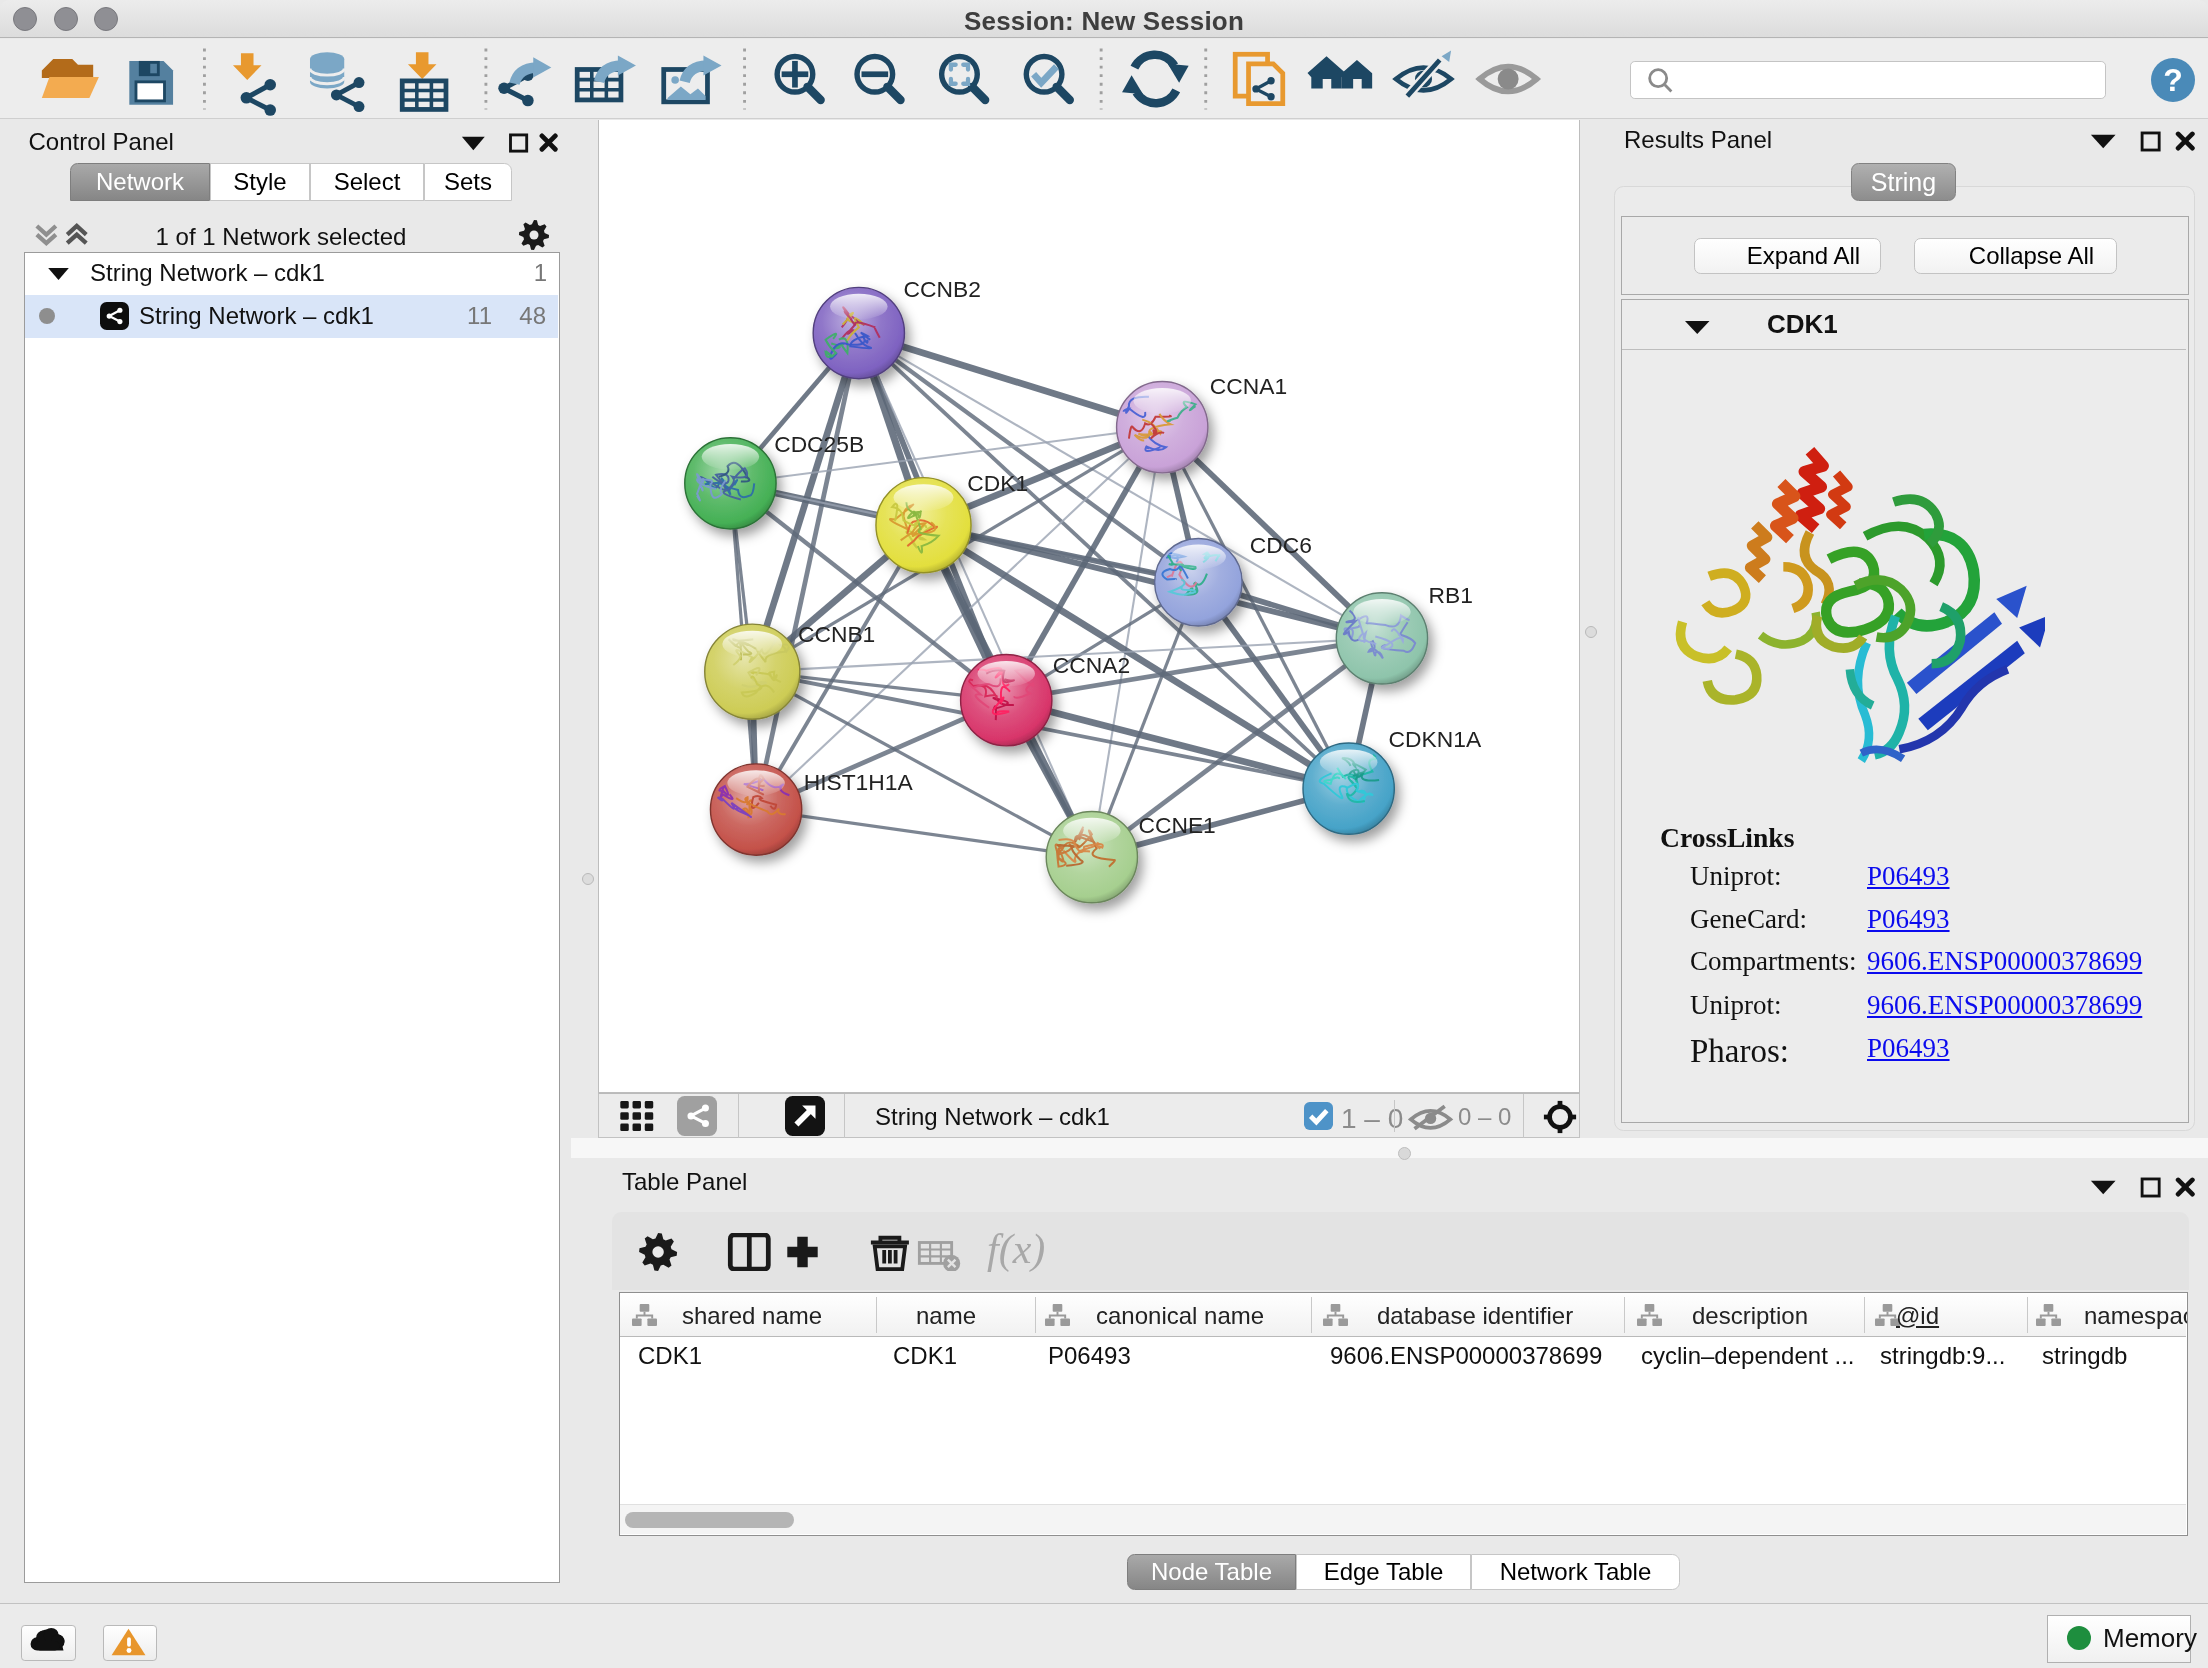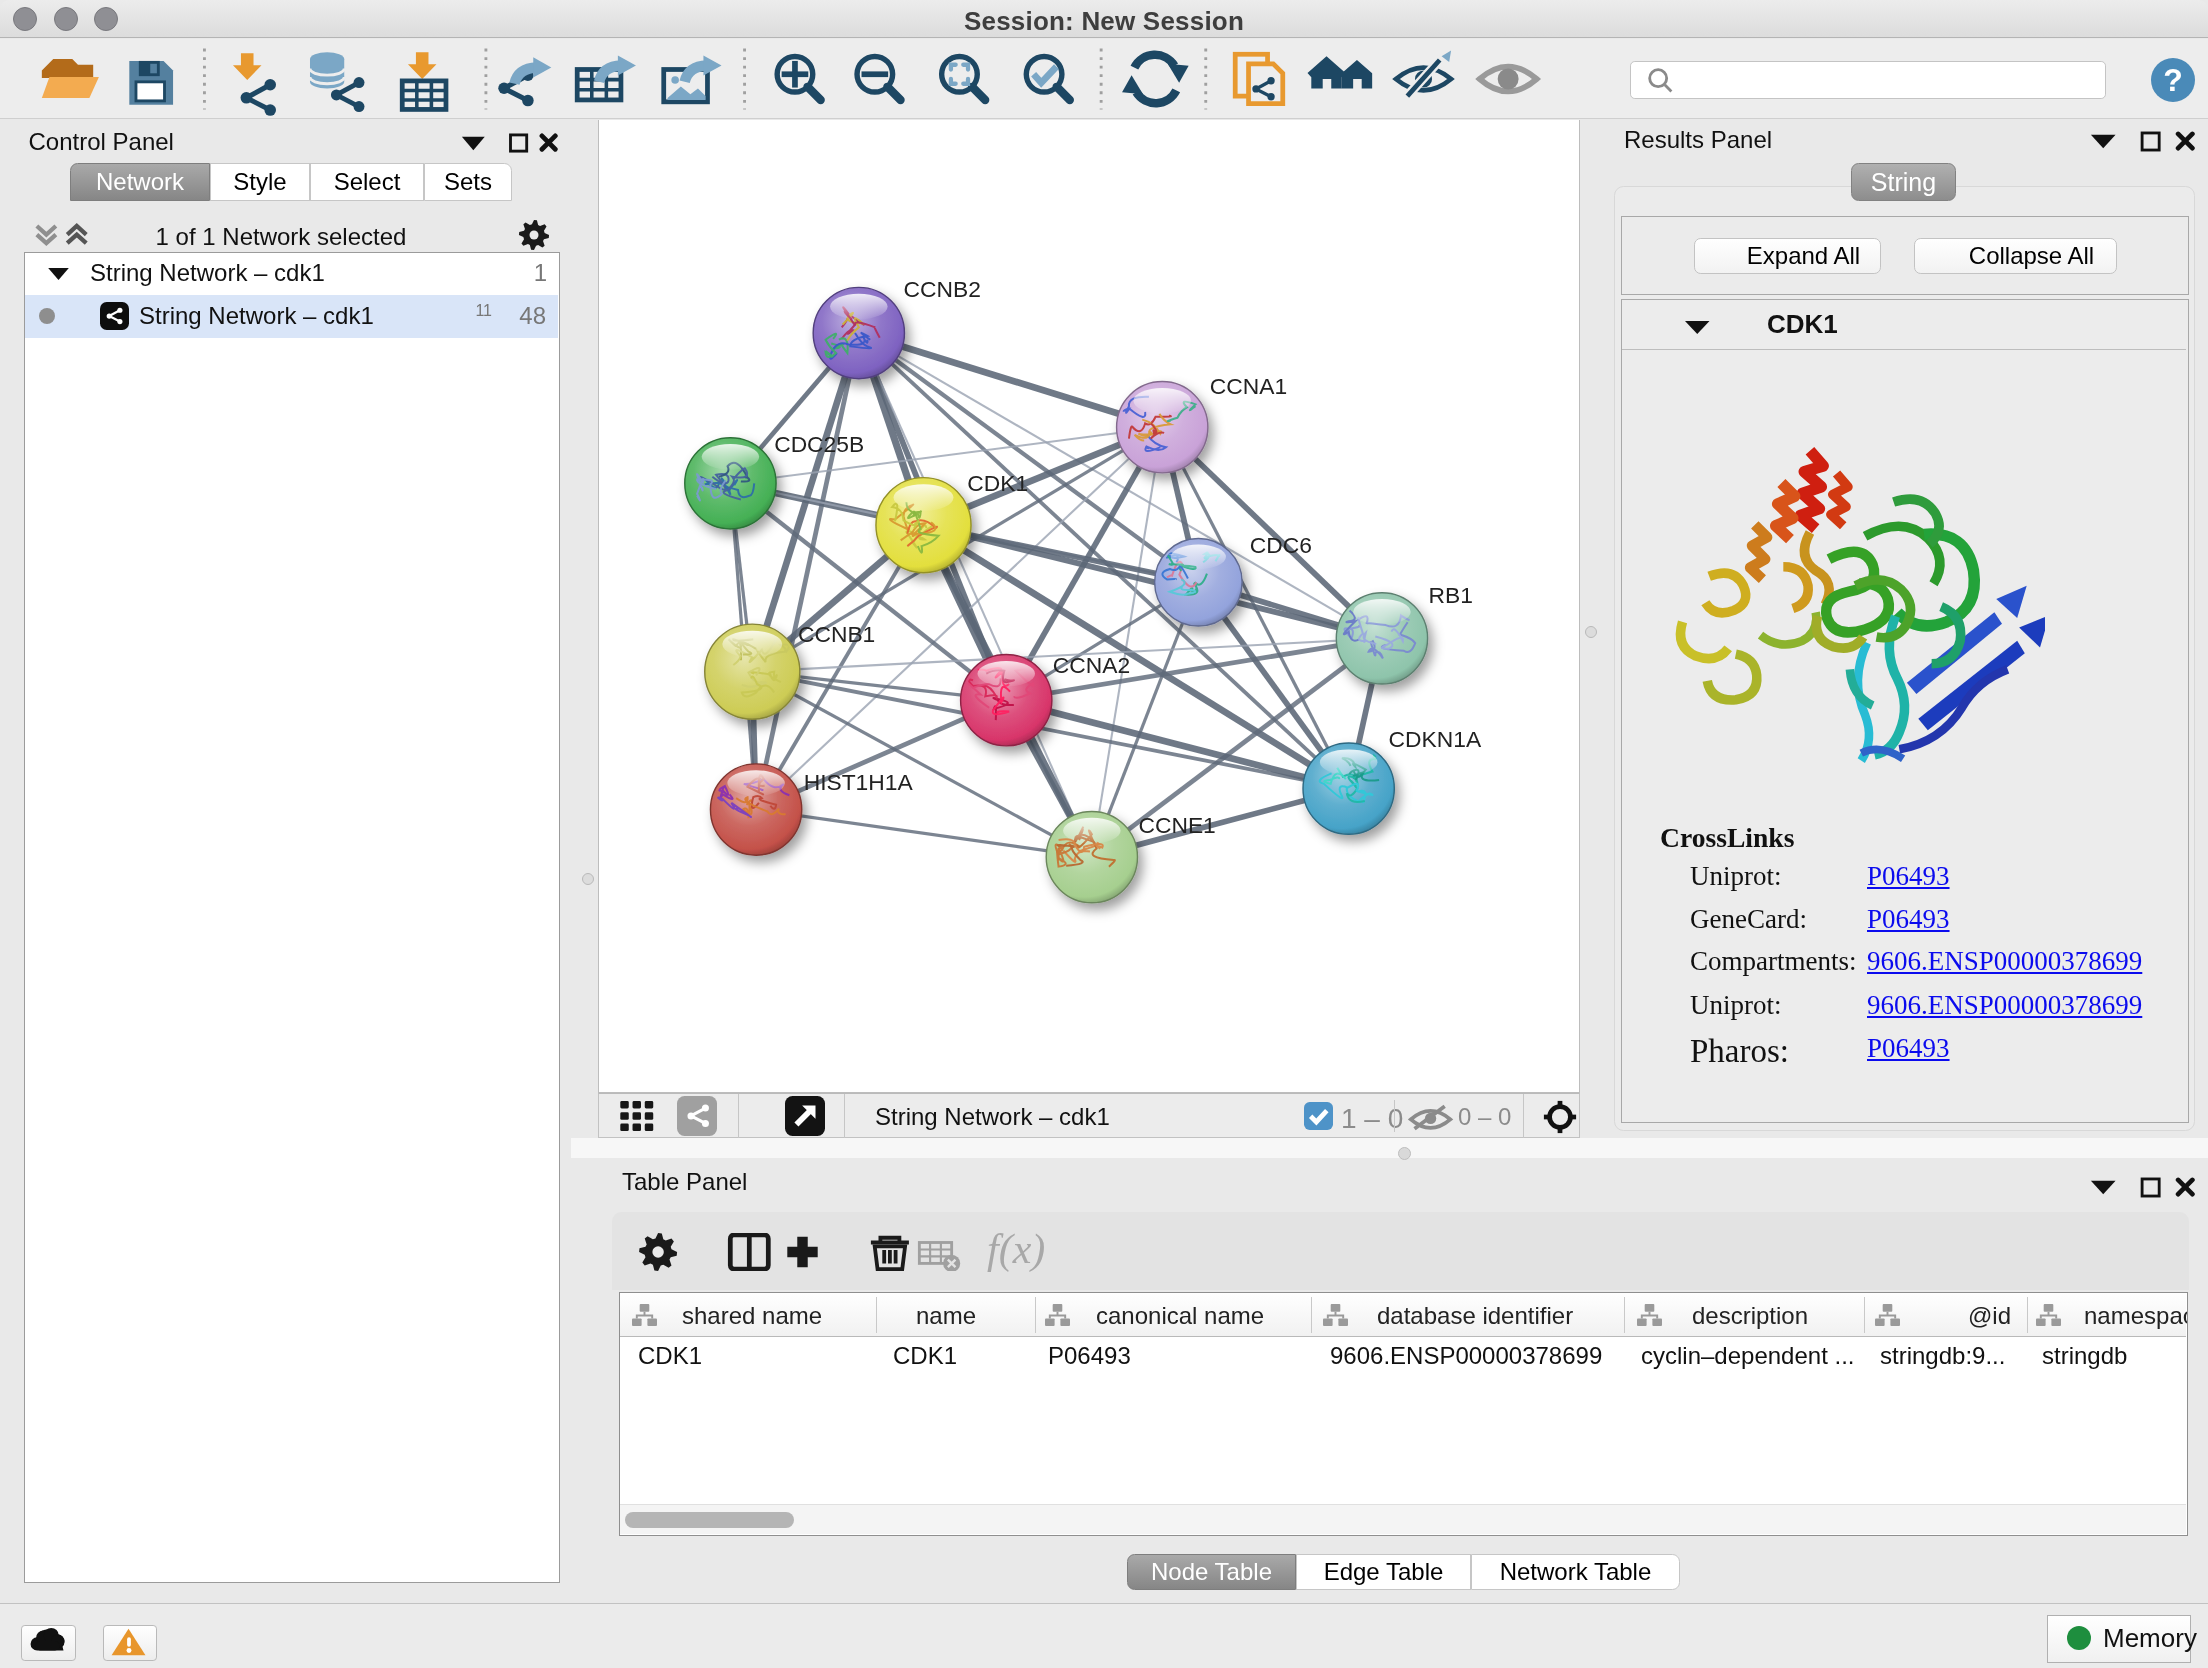--- a/index.html
+++ b/index.html
@@ -187,21 +187,21 @@
         <div class="abs" style="left:75px;top:6.7px;width:28.5px;height:28.5px;border-radius:6.7px;background:#0d0d0d;"><svg width="28.5" height="28.5" viewBox="0 0 30 30">
             <g stroke="#fff" stroke-width="2.4">
               <line x1="20.939999999999998" y1="8.72" x2="9.72" y2="14.84"></line>
               <line x1="9.72" y1="14.84" x2="20.939999999999998" y2="20.619999999999997"></line>
             </g>
             <circle cx="20.939999999999998" cy="8.72" r="2.72" fill="#fff" stroke="none"></circle>
             <circle cx="9.72" cy="14.84" r="2.72" fill="#fff" stroke="none"></circle>
             <circle cx="20.939999999999998" cy="20.619999999999997" r="2.72" fill="#fff" stroke="none"></circle>
           </svg></div>
         <div class="abs" style="left:114px;top:6.7px;font-size:24px;color:#111;">String Network – cdk1</div>
-        <div class="abs" style="left:418px;top:6.7px;width:49px;text-align:right;font-size:16px;color:#777;">11</div>
+        <div class="abs" style="left:418px;top:6.7px;width:49px;text-align:right;font-size:24px;color:#777;">11</div>
         <div class="abs" style="left:472px;top:6.7px;width:49px;text-align:right;font-size:24px;color:#777;">48</div>
       </div>
     </div>
   </div>
 <div class="abs" style="left:582px;top:873px;width:12.4px;height:12.4px;border-radius:50%;background:#dcdcdc;border:1px solid #b9b9b9;"></div>
 <div id="netcanvas" class="abs"></div>
 <svg class="abs" style="left:598px;top:120px" width="982" height="973" viewBox="0 0 1032 1023">
 <defs>
 <filter id="nsh" x="-40%" y="-40%" width="190%" height="190%">
 <feDropShadow dx="5" dy="7" stdDeviation="6" flood-color="#000" flood-opacity="0.38"></feDropShadow>
@@ -709,21 +709,21 @@
       <svg class="abs" style="left:1254px;top:9.5px" width="27" height="25" viewBox="0 0 28 26">
         <g fill="#9a9a9a">
           <rect x="9" y="1" width="10" height="8" rx="1"></rect>
           <rect x="1" y="16" width="10" height="8" rx="1"></rect>
           <rect x="17" y="16" width="10" height="8" rx="1"></rect>
         </g>
         <g stroke="#9a9a9a" stroke-width="2" fill="none">
           <path d="M14 9 v4 M6 16 v-3 h16 v3"></path>
         </g>
       </svg>
-      <div class="abs hdrcell" style="left:1348px;top:8.6px;">@id</div>
+      <div class="abs hdrcell" style="left:1276px;top:8.6px;text-decoration:underline;">@id</div>
       <svg class="abs" style="left:1415px;top:9.5px" width="27" height="25" viewBox="0 0 28 26">
         <g fill="#9a9a9a">
           <rect x="9" y="1" width="10" height="8" rx="1"></rect>
           <rect x="1" y="16" width="10" height="8" rx="1"></rect>
           <rect x="17" y="16" width="10" height="8" rx="1"></rect>
         </g>
         <g stroke="#9a9a9a" stroke-width="2" fill="none">
           <path d="M14 9 v4 M6 16 v-3 h16 v3"></path>
         </g>
       </svg>

